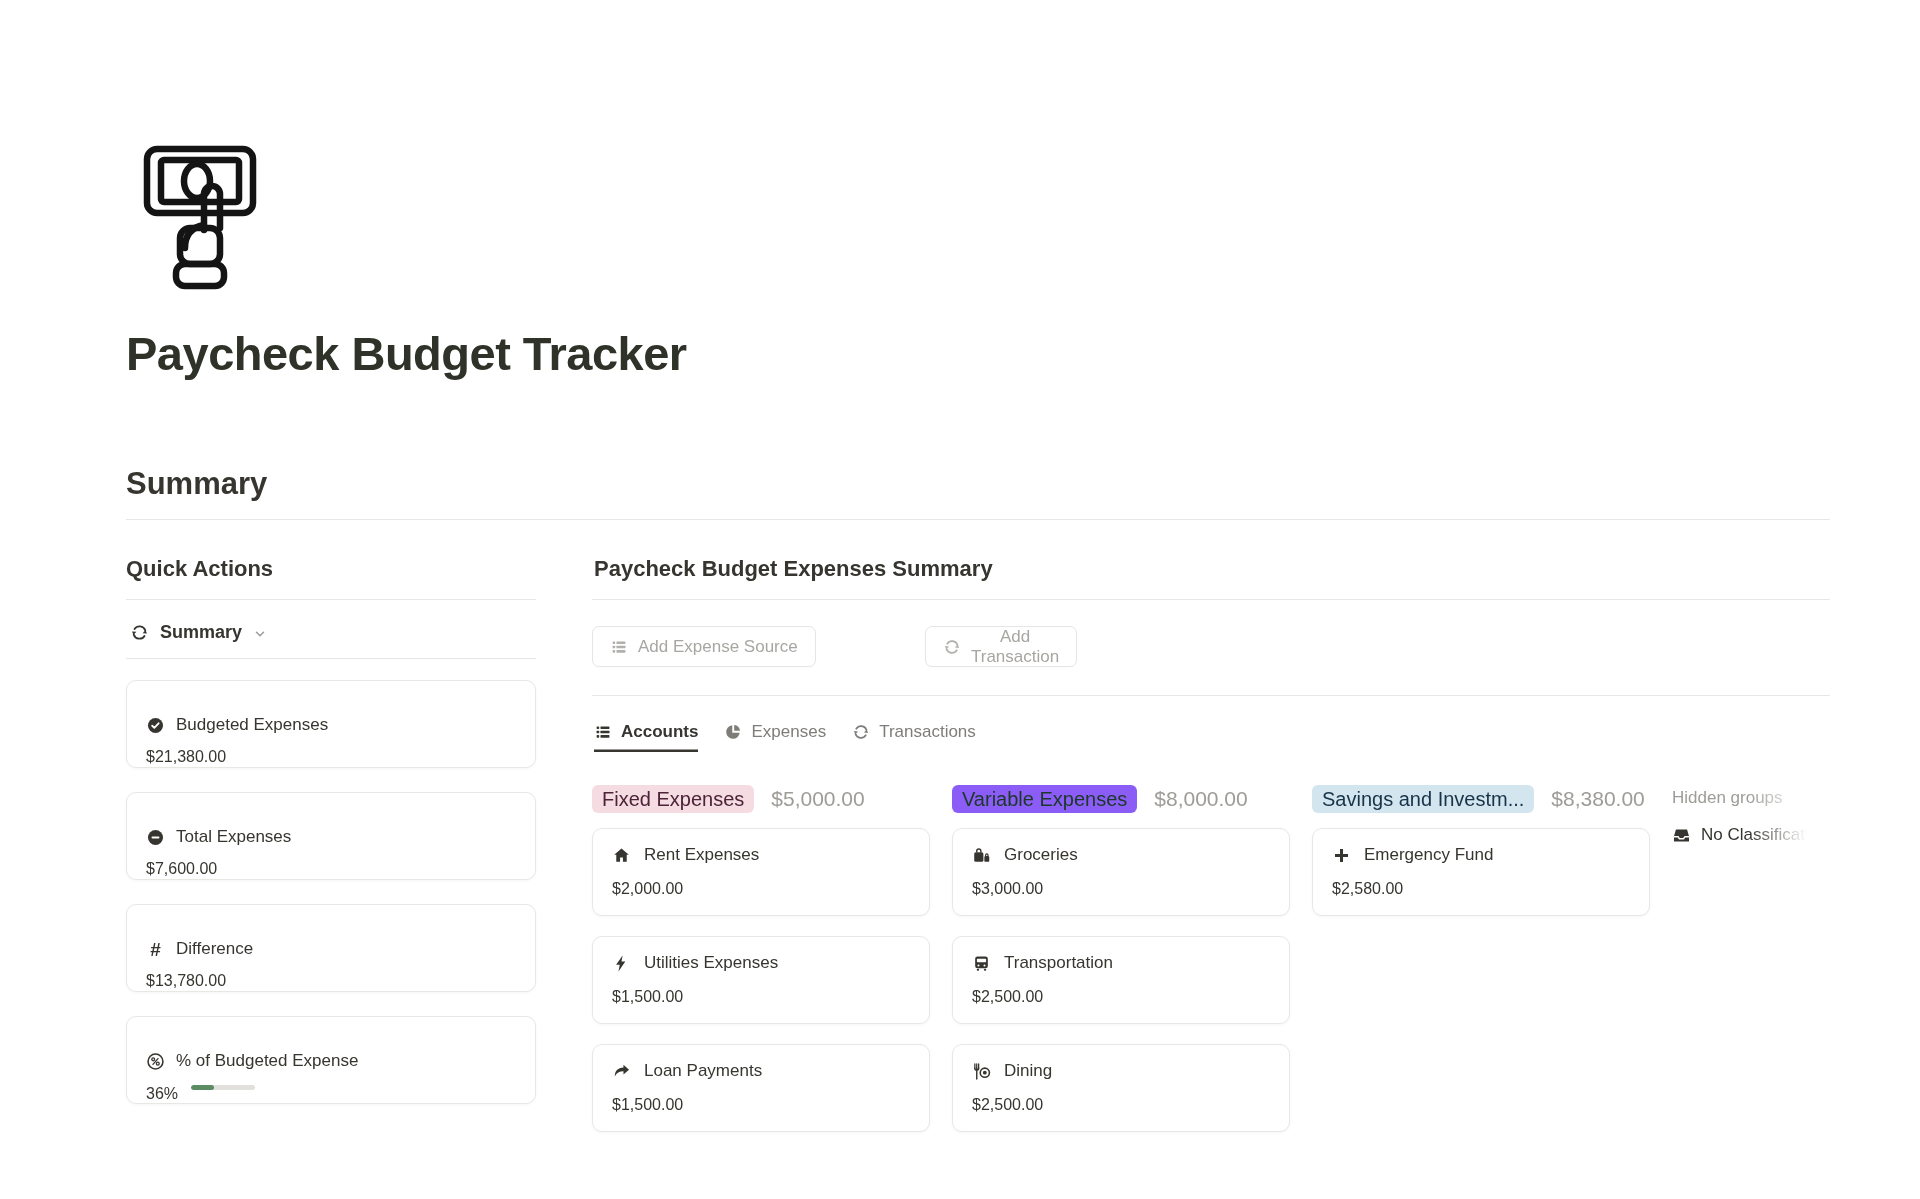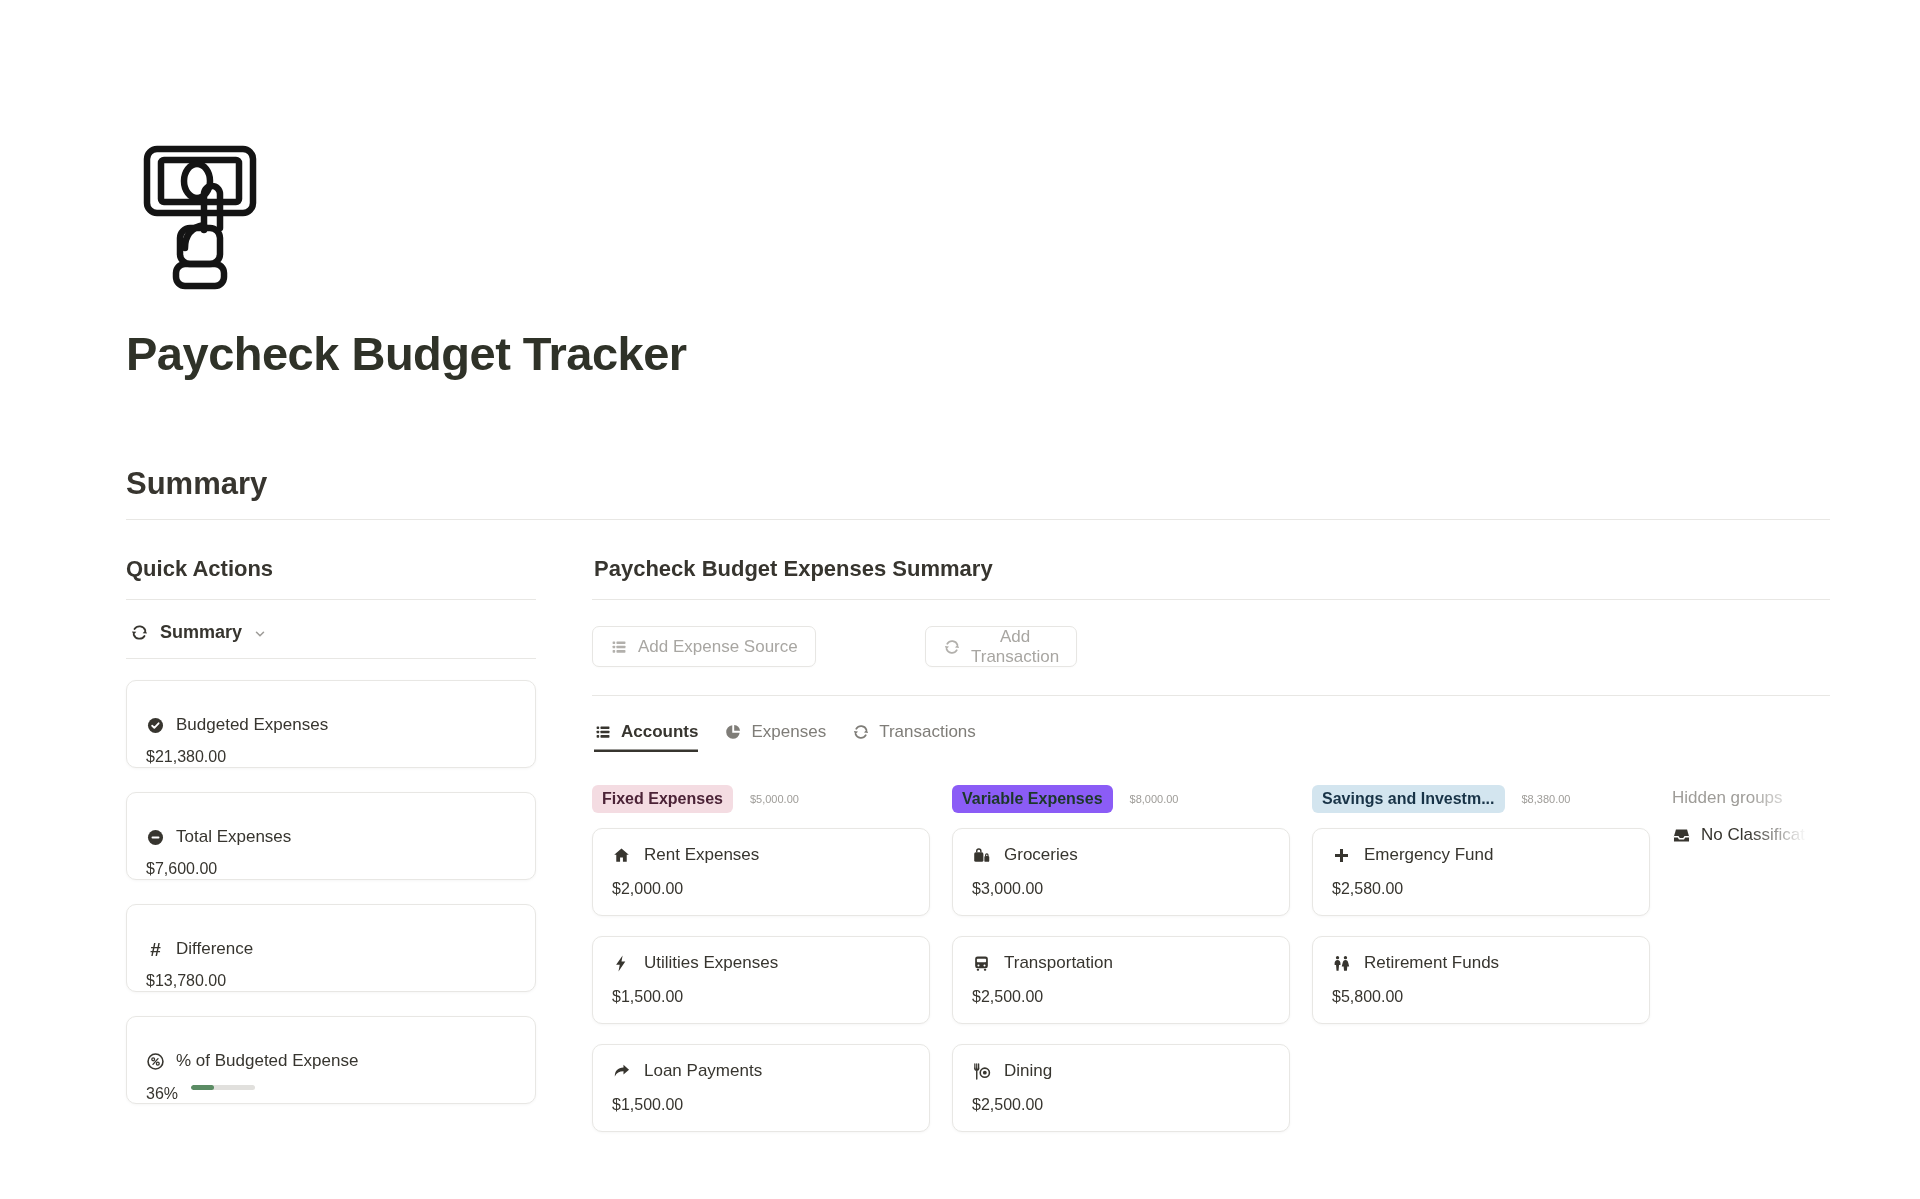--- a/index.html
+++ b/index.html
@@ -44,22 +44,22 @@
   #btn2{position:absolute;left:333px;top:0;}
   #tabs{position:absolute;left:2px;top:166px;display:flex;gap:26px;}
   .tab{display:flex;align-items:center;gap:9px;padding-bottom:10px;font-size:17px;color:#7f7d78;cursor:pointer;}
   .tab .ic{color:#7f7d78;}
   .tab.active{color:#37352f;font-weight:700;box-shadow:inset 0 -2.5px 0 #37352f;}
   .tab.active .ic{color:#37352f;}
   
   #board{position:absolute;left:0;top:228px;width:1328px;height:350px;}
   .bcol{position:absolute;top:0;width:338px;}
   .ghead{display:flex;align-items:center;height:30px;}
-  .pill{display:inline-block;font-size:16px;font-weight:700;padding:4px 10px;border-radius:6px;line-height:20px;}
-  .gtotal{margin-left:17px;font-size:11px;color:#9e9c98;}
+  .pill{display:inline-block;font-size:20px;font-weight:400;padding:4px 10px;border-radius:6px;line-height:20px;}
+  .gtotal{margin-left:17px;font-size:21px;color:#9e9c98;}
   .bcards{display:flex;flex-direction:column;gap:20px;margin-top:14px;}
   .bcard{box-sizing:border-box;background:#fff;border:1px solid #e8e7e4;border-radius:10px;
          box-shadow:0 1px 3px rgba(15,15,15,0.04);padding:16px 19px;height:88px;cursor:pointer;}
   .bcard .trow{display:flex;align-items:center;gap:13px;}
   .bcard .tlabel{font-size:17px;font-weight:500;}
   .bcard .tvalue{font-size:16px;margin-top:15px;}
   #hidden-col .hlabel{font-size:17px;color:#9e9c98;padding-top:4px;white-space:nowrap;}
   #hidden-item{display:flex;align-items:center;gap:10px;margin-top:17px;white-space:nowrap;}
   #hidden-item .tlabel{font-size:17px;font-weight:500;}
   #fade-right{left:1748px;top:778px;width:172px;height:130px;z-index:5;
@@ -308,32 +308,20 @@
       <div class="bcards">
         <div class="bcard">
           <div class="trow">
             <svg class="ic" viewBox="0 0 24 24" fill="currentColor">
               <path d="M10.1 3.8h3.8v6.3h6.3v3.8h-6.3v6.3h-3.8v-6.3H3.8v-3.8h6.3z"></path>
             </svg>
             <span class="tlabel">Emergency Fund</span>
           </div>
           <div class="tvalue">$2,580.00</div>
         </div>
-        <div class="bcard">
-          <div class="trow">
-            <svg class="ic" viewBox="0 0 24 24" fill="currentColor">
-              <circle cx="7" cy="4.6" r="2.1"></circle>
-              <path d="M7 7.6c-2.3 0-3.7 1.6-3.7 4.2v2h1.8l.6 7.2h2.6l.6-7.2h1.8v-2c0-2.6-1.4-4.2-3.7-4.2z"></path>
-              <circle cx="17" cy="4.6" r="2.1"></circle>
-              <path d="M17 7.6c-2.1 0-3.1 1.4-3.6 3.7l-1.1 4.5h2.4l.5 5.2h3.6l.5-5.2h2.4l-1.1-4.5c-.5-2.3-1.5-3.7-3.6-3.7z"></path>
-            </svg>
-            <span class="tlabel">Retirement Funds</span>
-          </div>
-          <div class="tvalue">$5,800.00</div>
-        </div>
       </div>
     </div>
 
     <div class="bcol" id="hidden-col" style="left:1080px;">
       <div class="hlabel">Hidden groups</div>
       <div id="hidden-item">
         <svg class="ic" viewBox="0 0 24 24">
           <path d="M5 4.5h14l2.5 8.5v6.5H2.5V13z" fill="currentColor"></path>
           <path d="M2.5 13.5h5.2l1.6 2.6h5.4l1.6-2.6h5.2" stroke="#fff" stroke-width="1.8" fill="none"></path>
         </svg>

